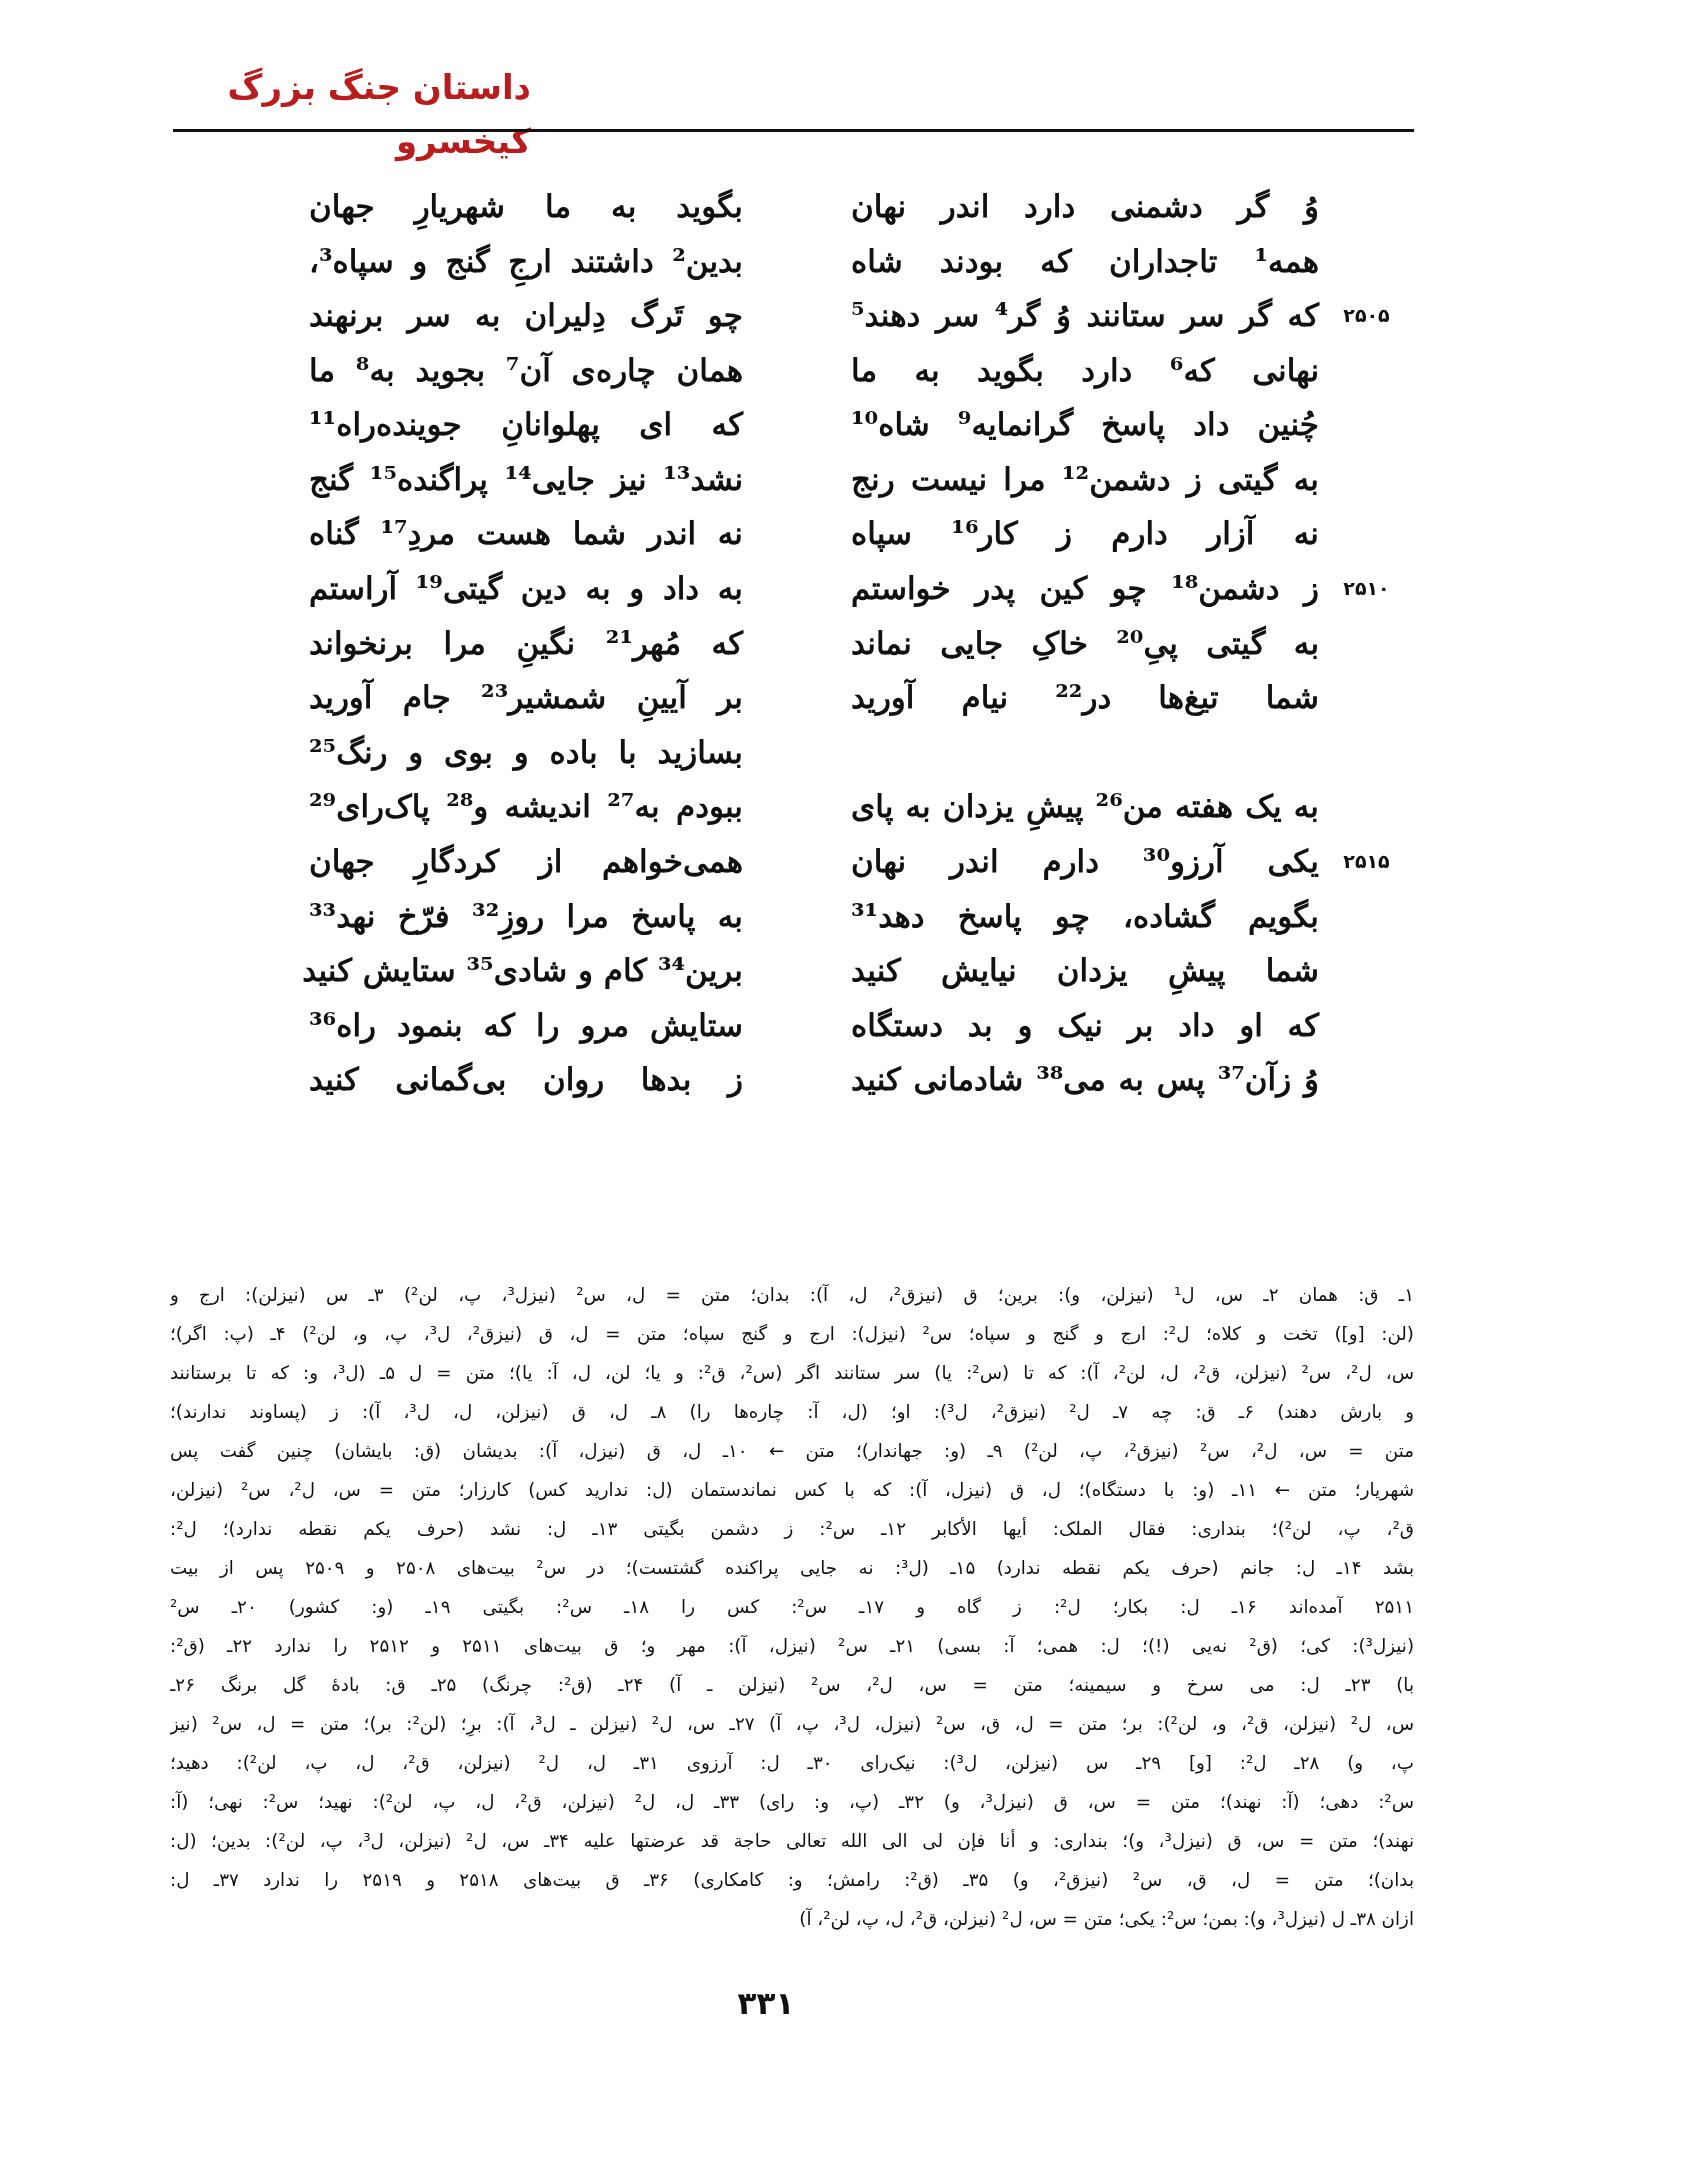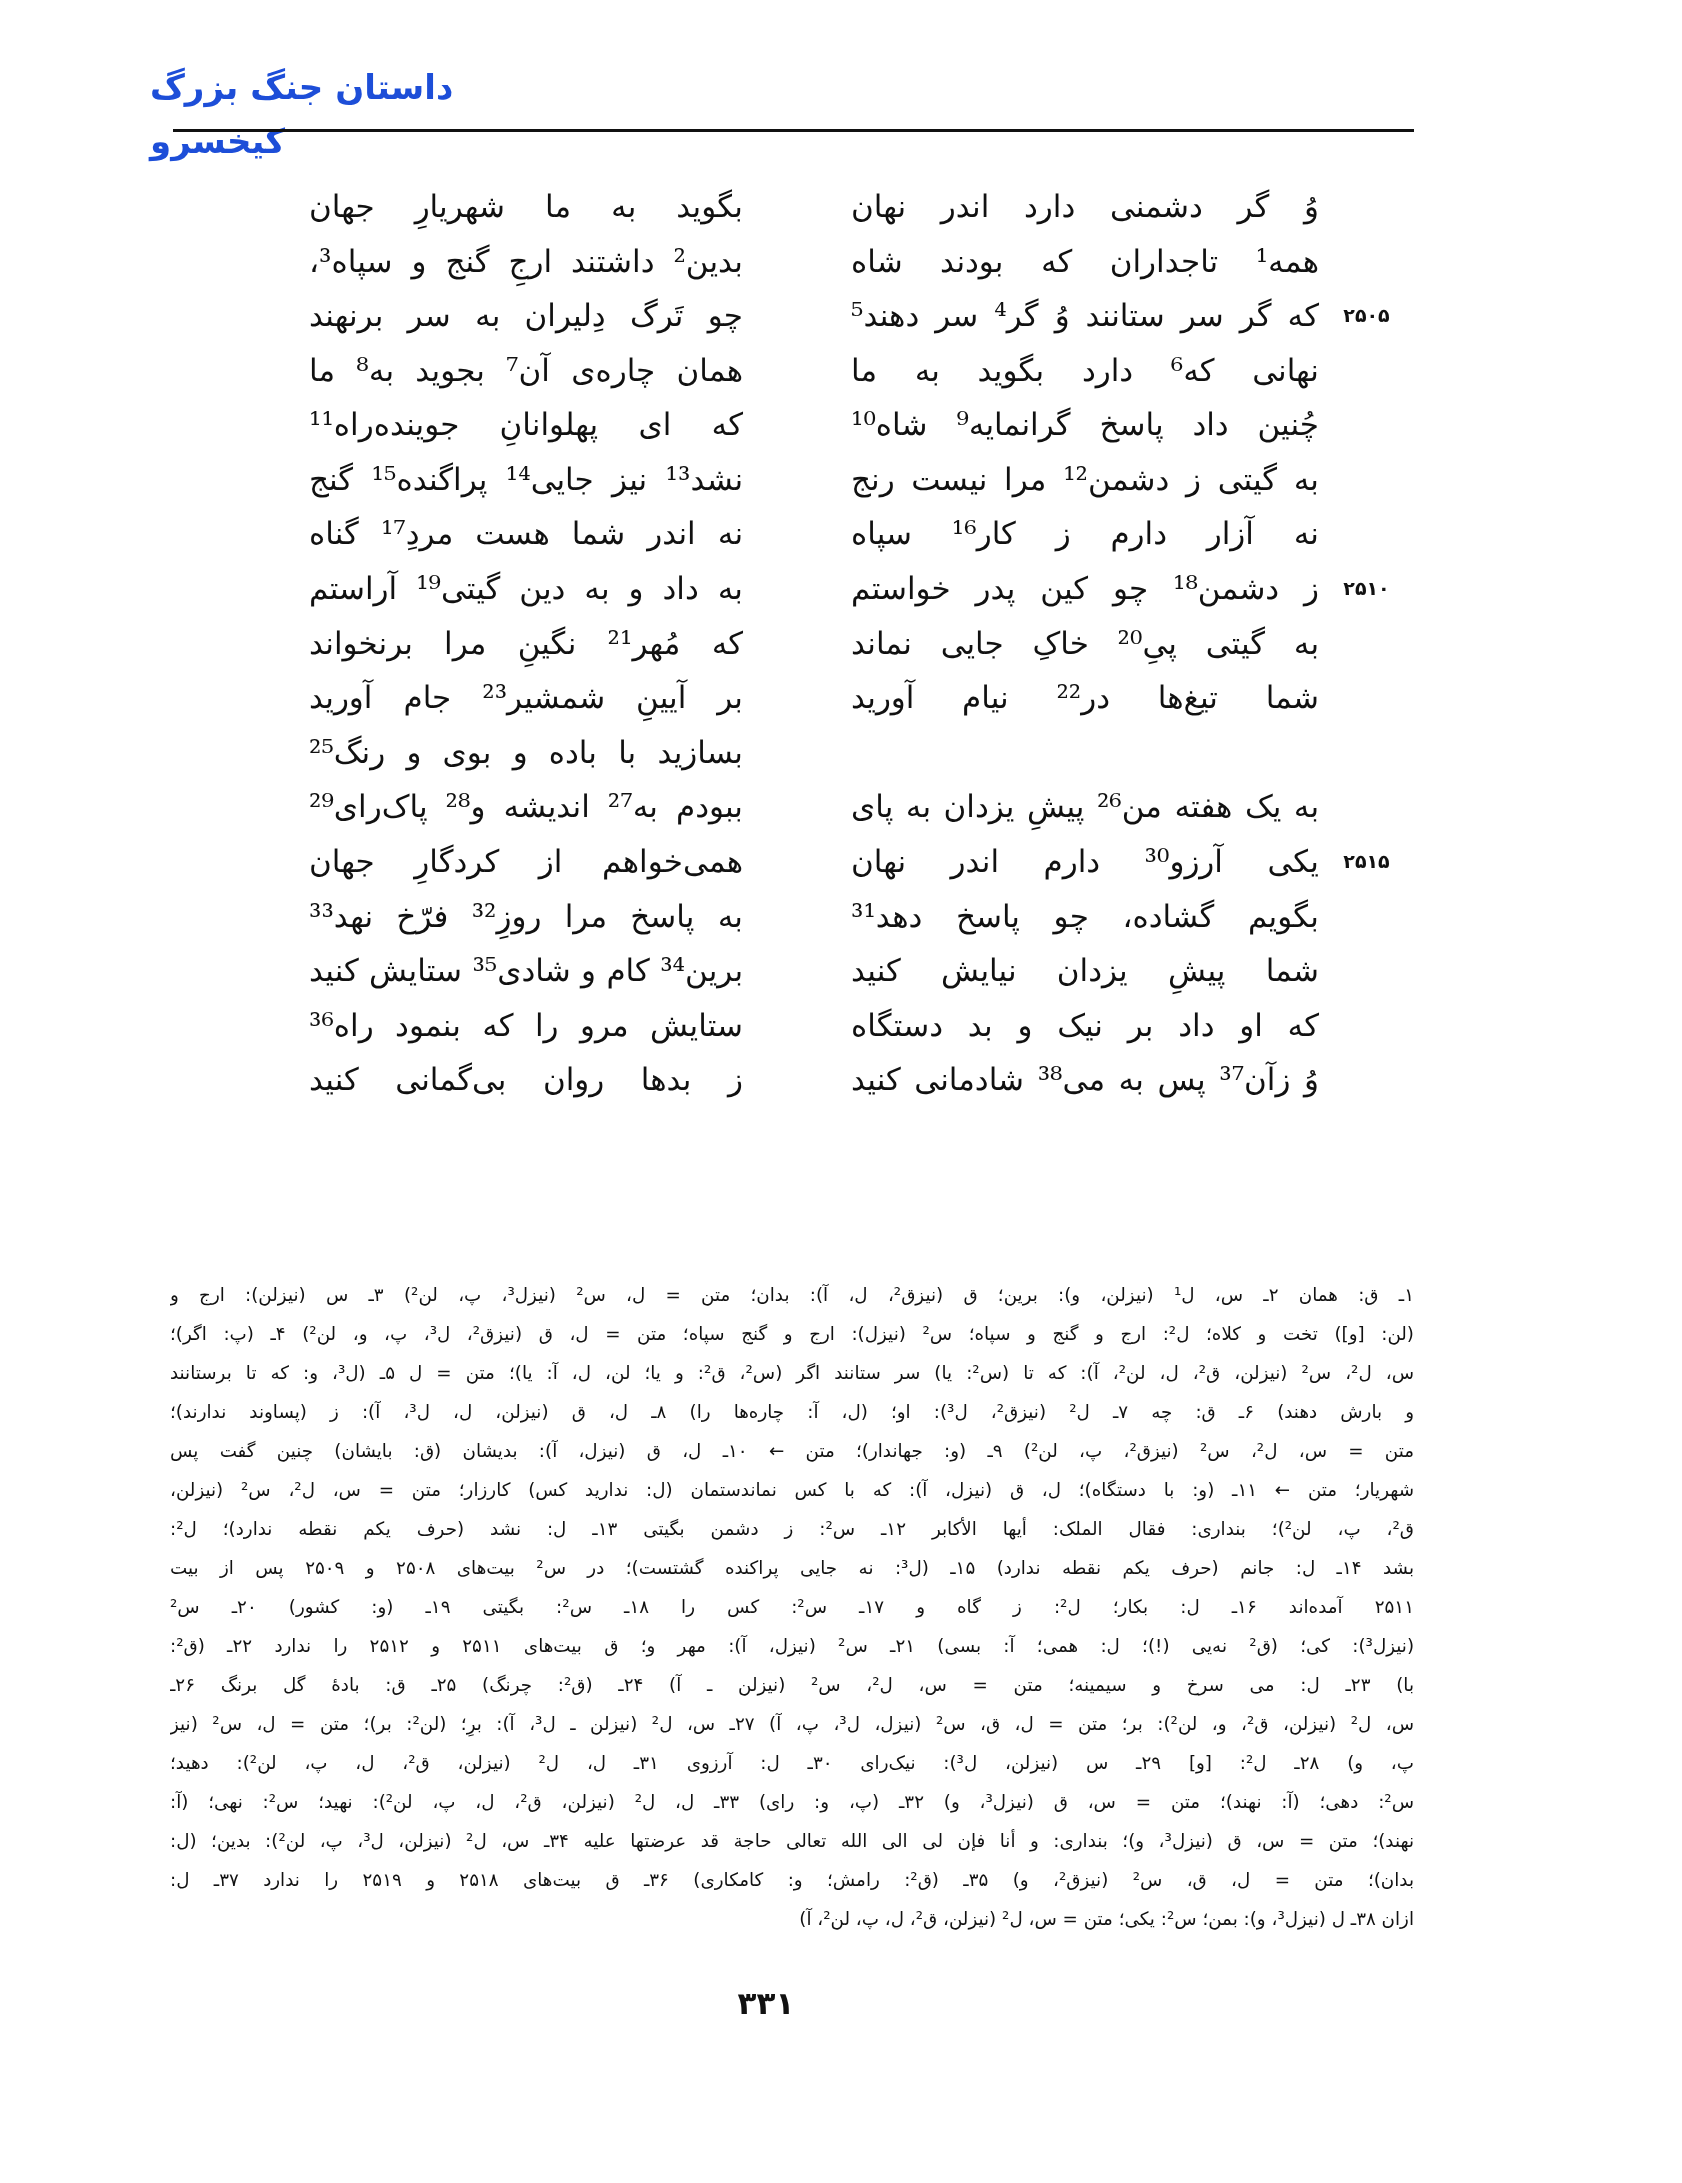--- a/index.html
+++ b/index.html
@@ -2,35 +2,36 @@
 <html style="font-size:11px"><head>
 <meta charset="utf-8">
 <style>
   html, body { margin: 0; padding: 0; background: #ffffff; }
   body {
     width: 1683px; height: 2183px; position: relative; overflow: hidden;
     font-family: "DejaVu Serif", serif; color: #111111;
   }
   .page { position: absolute; left: 0; top: 0; width: 1683px; height: 2183px; }
   .running-head {
-    position: absolute; left: 150px; top: 60px; width: 353px; height: 54px;
-    direction: rtl; text-align: left; font-family: "DejaVu Sans", sans-serif;
-    font-weight: bold; font-size: 34px; line-height: 54px; color: #1d4ed8;
+    position: absolute; left: 178px; top: 60px; width: 353px; height: 54px;
+    direction: rtl; text-align: right; font-family: "DejaVu Sans", sans-serif;
+    font-weight: bold; font-size: 34px; line-height: 54px; color: #b91c1c;
   }
   .head-rule {
     position: absolute; left: 173px; top: 129px; width: 1241px; height: 3.4px; background: #111;
   }
   .poem { position: absolute; left: 0; top: 186px; width: 1683px; }
   .verse-line {
     position: absolute; height: 41px; width: 1683px; left: 0;
   }
   .hemistich {
     position: absolute; top: 0; height: 41px; direction: rtl;
     font-size: 31px; line-height: 41px; text-align: justify; text-align-last: justify;
     white-space: nowrap;
+    font-weight: bold;
   }
   .h-right { left: 851px; width: 468px; }
   .h-left  { left: 309px;  width: 434px; }
   .verse-num {
     position: absolute; left: 1329px; width: 75px; top: 0; height: 41px;
     font-family: "DejaVu Sans", sans-serif; font-weight: bold; font-size: 19px; line-height: 41px;
     text-align: center; direction: rtl;
   }
   .footnotes {
     position: absolute; left: 170px; top: 1275px; width: 1244px;

